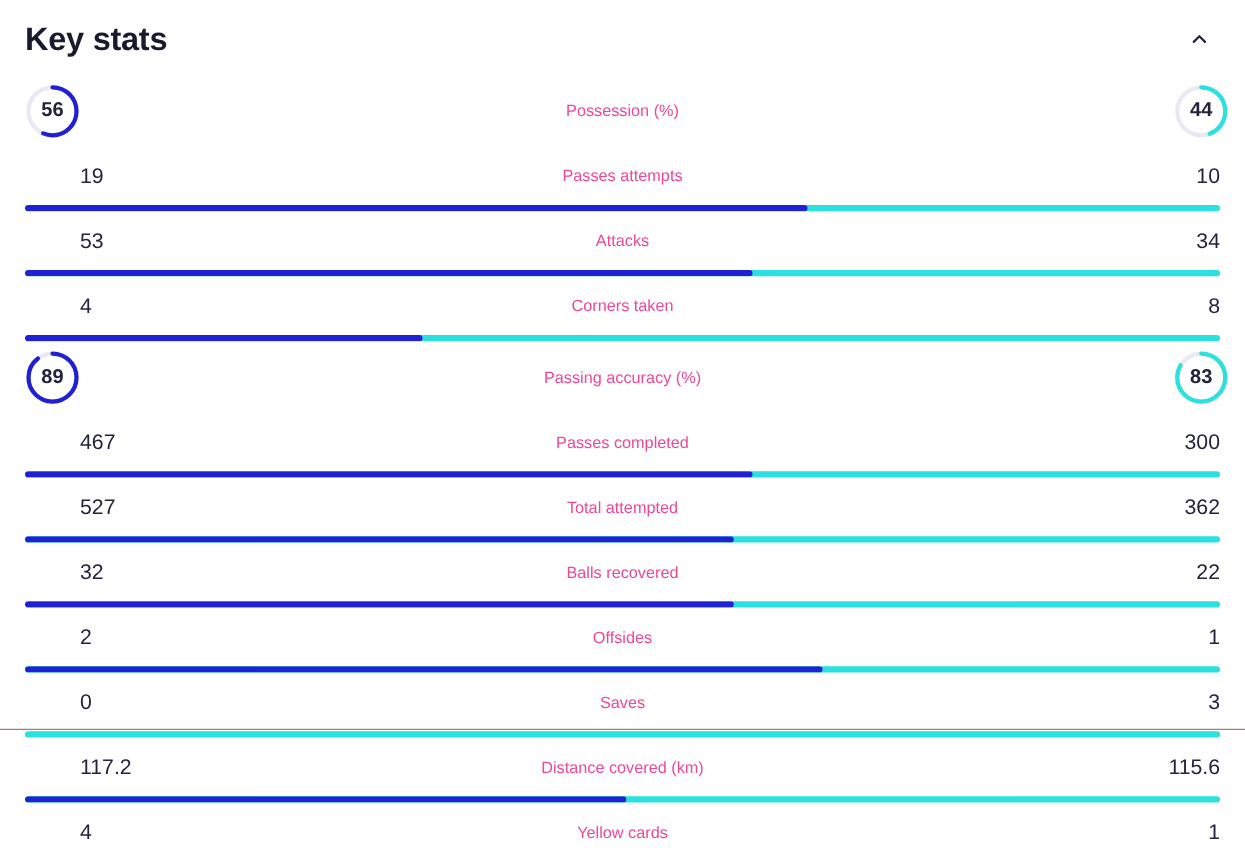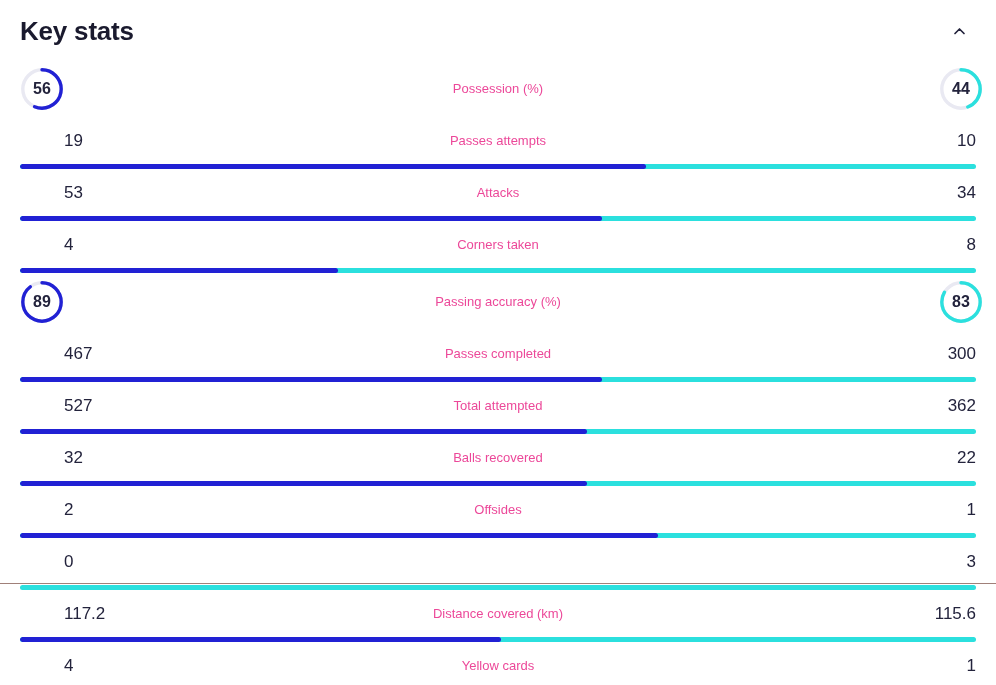--- a/index.html
+++ b/index.html
@@ -265,20 +265,21 @@
           <div class="label">Offsides</div>
           <div class="val right">1</div>
      </div>
         <div class="bar">
         <div class="home" style="width:66.7%"></div>
      </div>
       </div>
       <div class="stat-row" style="position: relative;">
         <div class="row-body">
         <div class="val left">0</div>
+          <div class="label">Saves</div>
           <div class="val right">3</div>
      </div>
         <div class="bar">
         <div class="home" style="width:0%"></div>
      </div>
         <div class="tear-line" style="top: 45px;"></div>
       </div>
       <div class="stat-row">
         <div class="row-body">
         <div class="val left">117.2</div>

